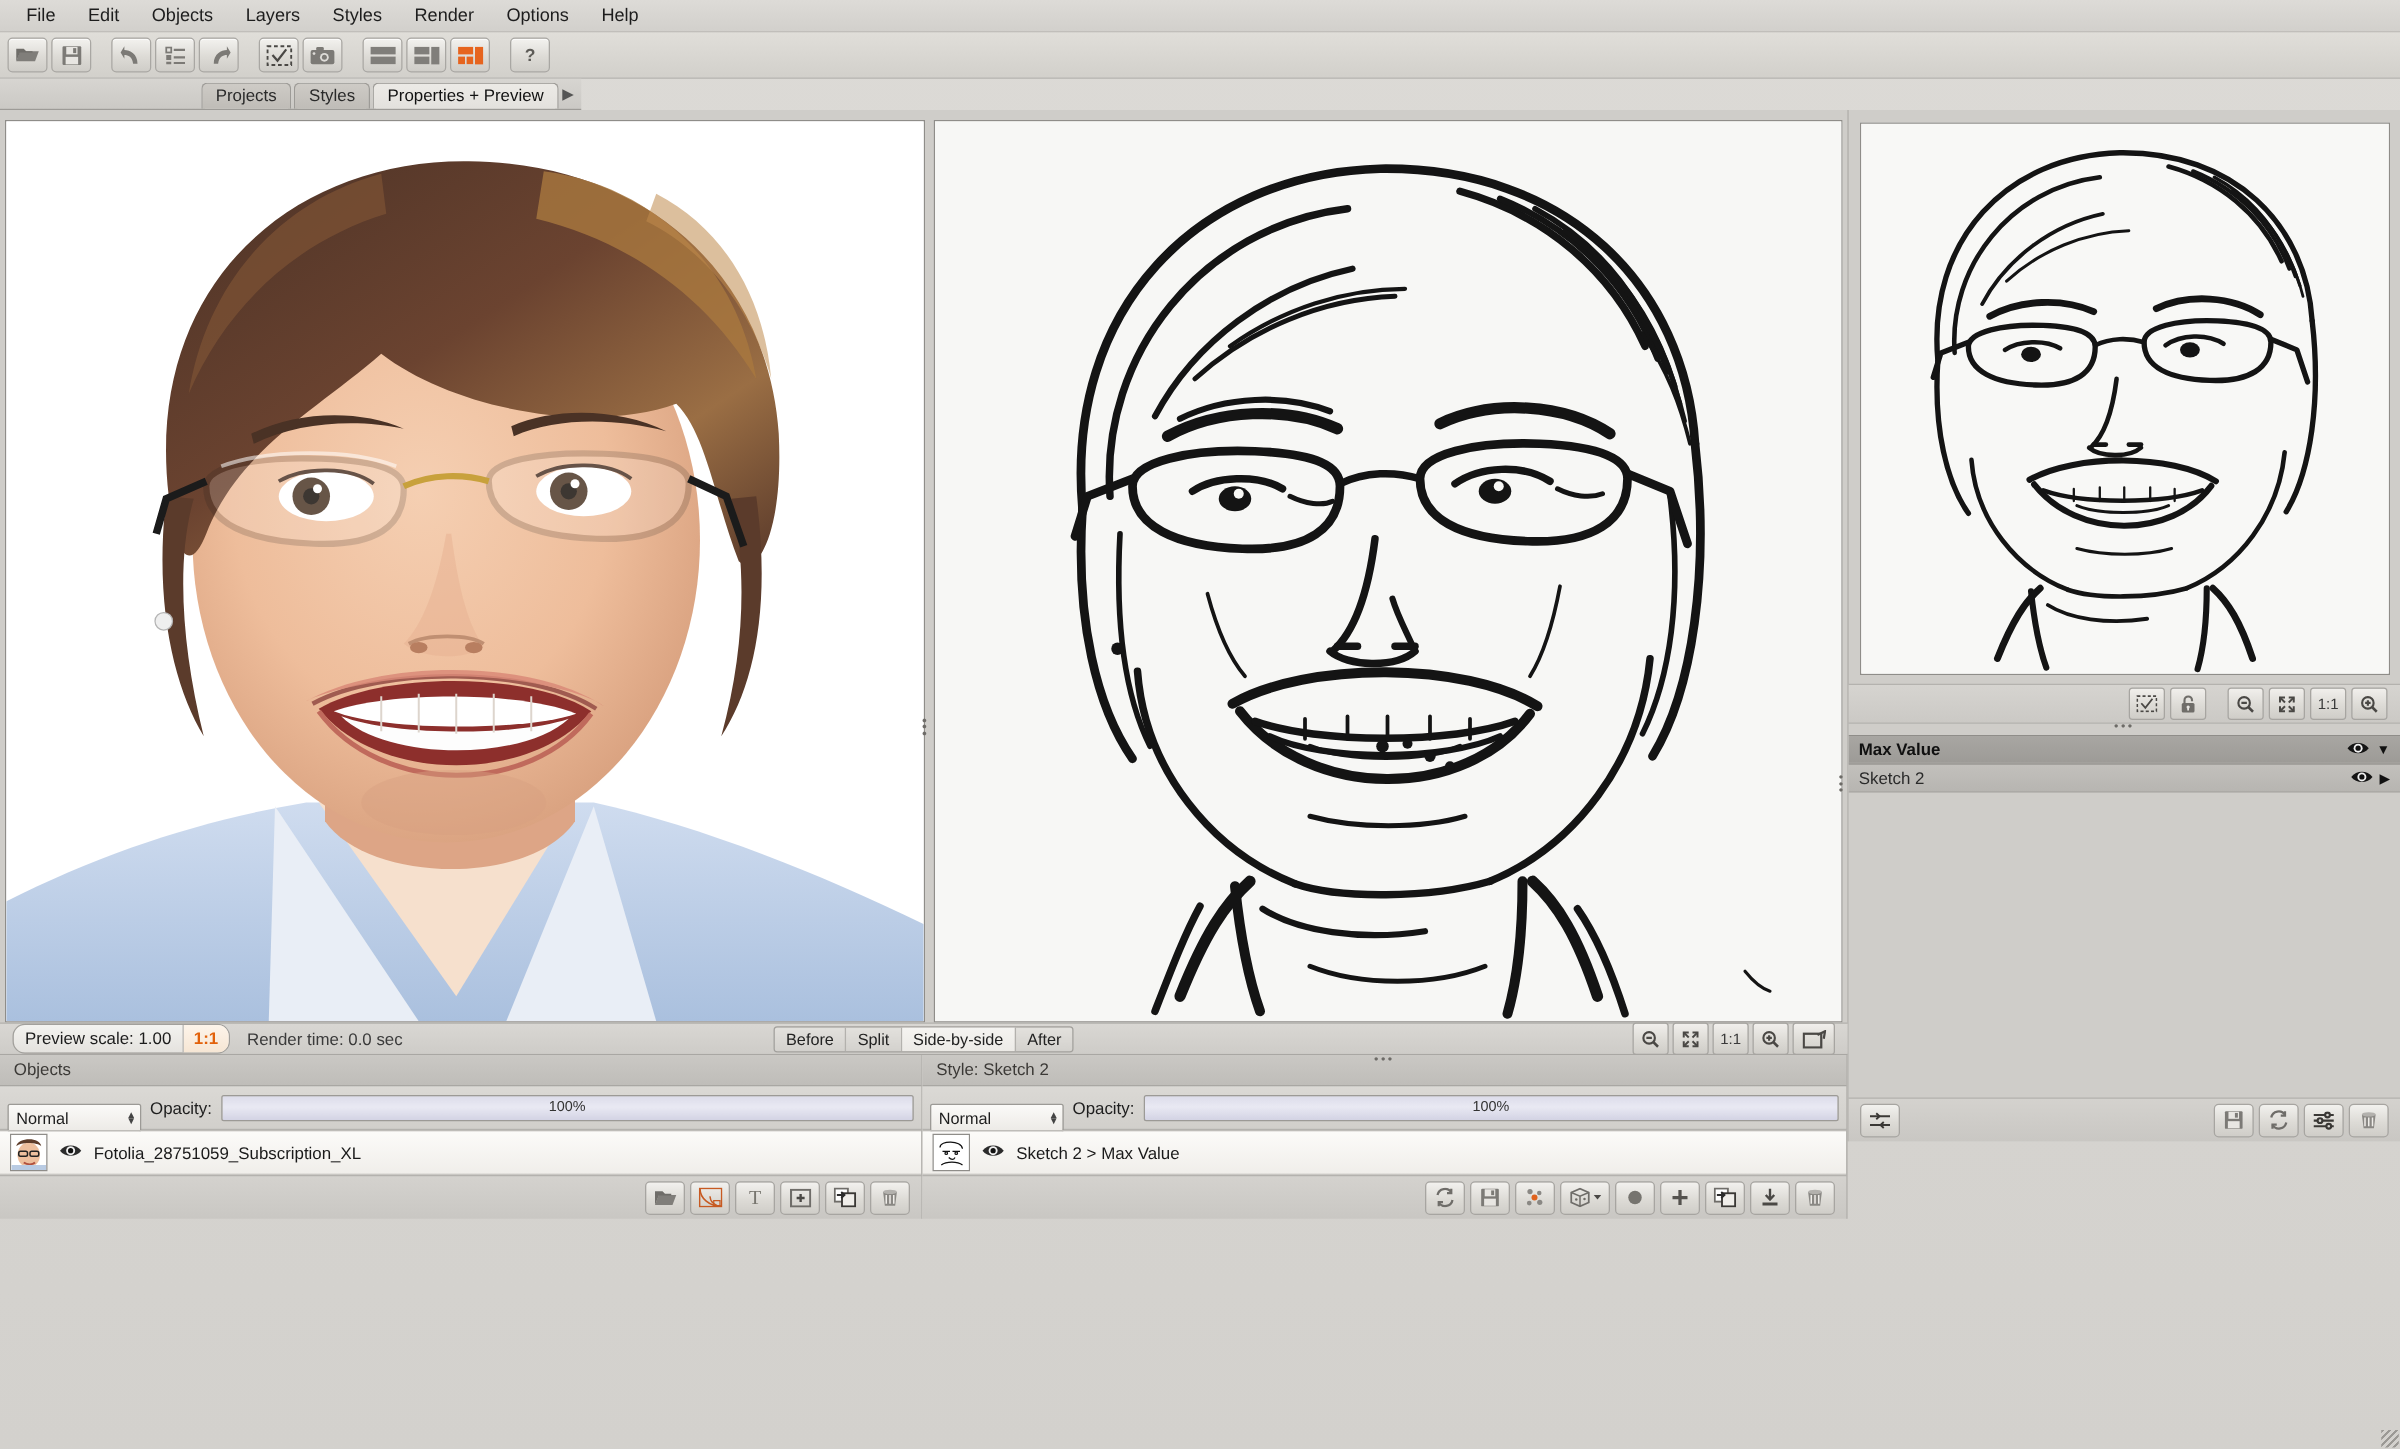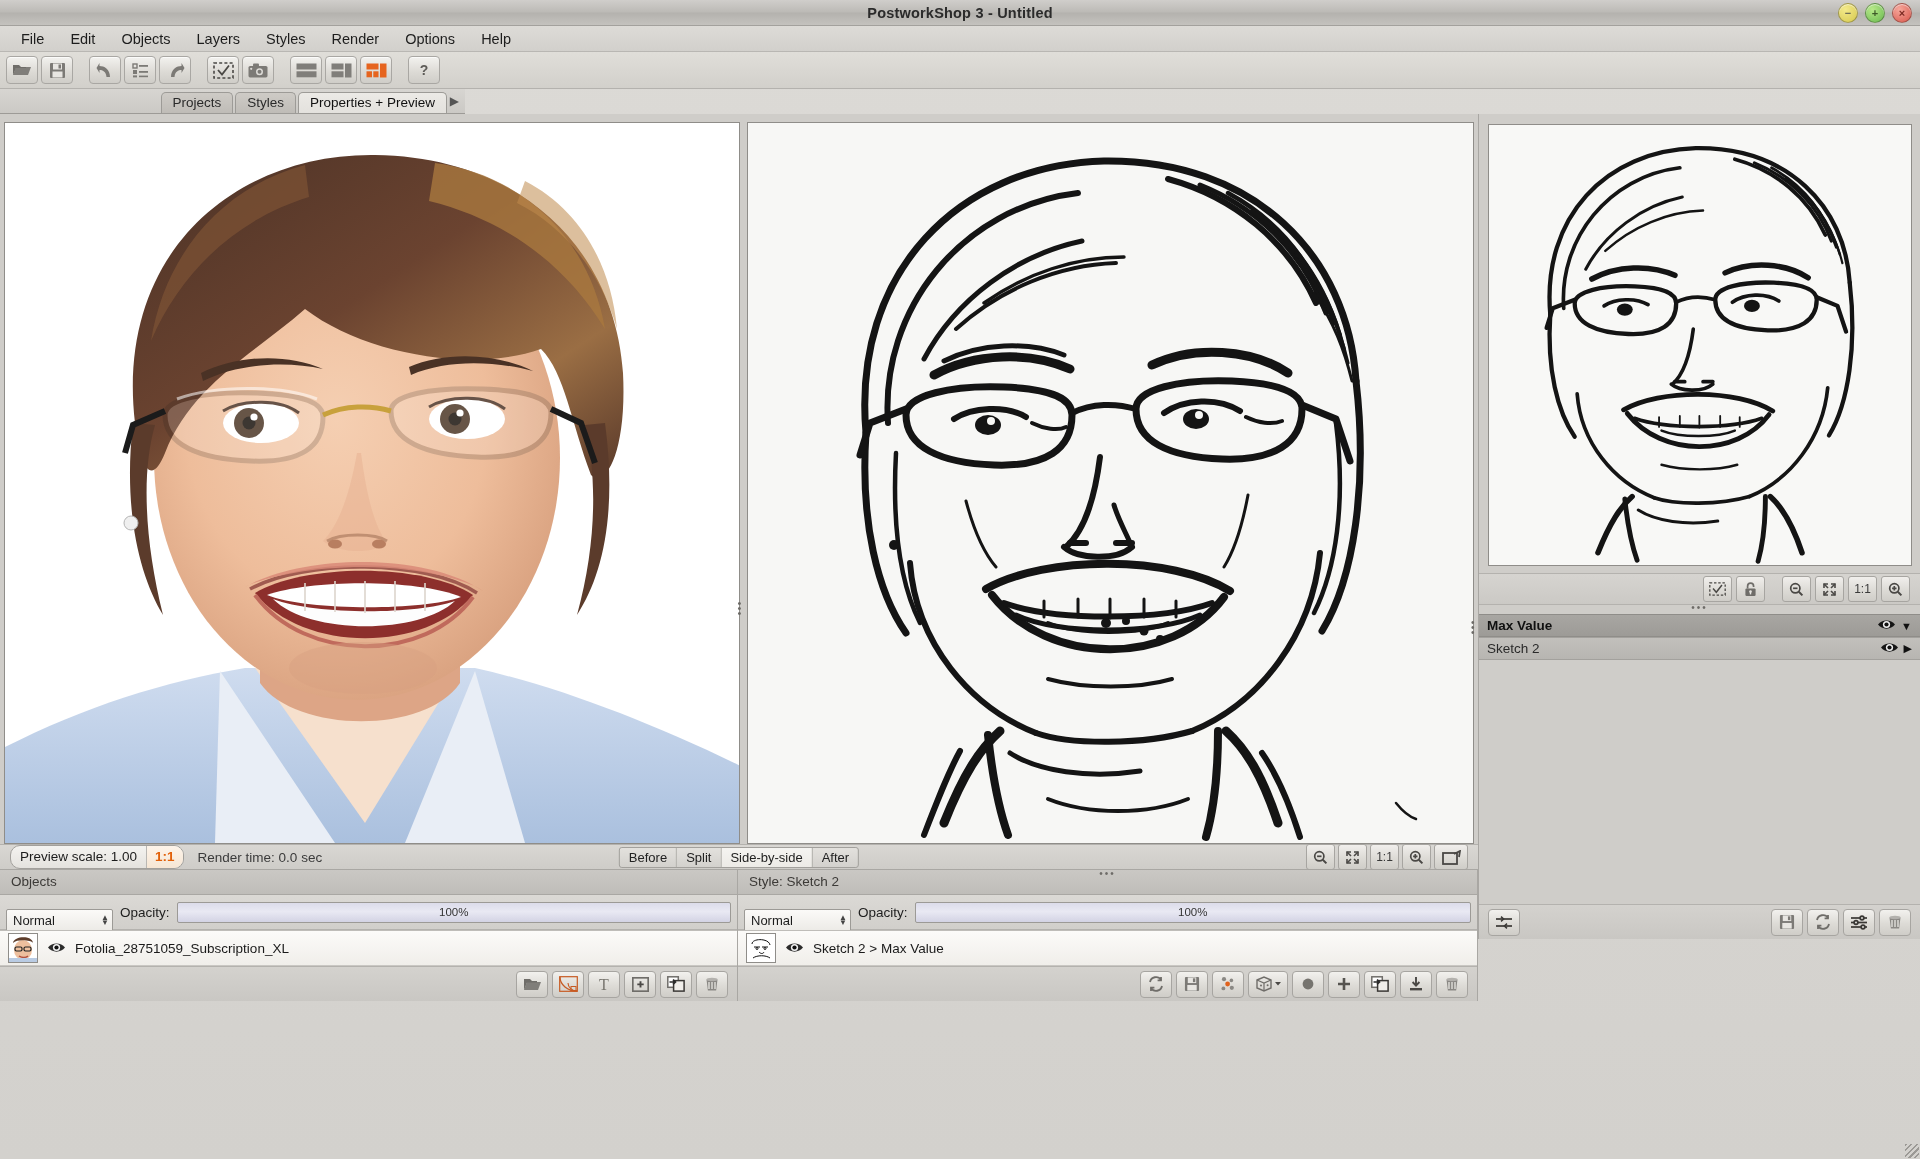--- a/index.html
+++ b/index.html
@@ -162,28 +162,20 @@
 
   .vsplit-dots{position:absolute;left:1471px;top:620px;font-size:10px;color:#6d6b67;
     line-height:5px;}
   svg{shape-rendering:geometricPrecision;}
 </style>
 </head>
 <body>
 
 <div class="app">
 
-  <div class="titlebar">
-    <div class="title-text">PostworkShop 3 - Untitled</div>
-    <div class="wbtns">
-      <div class="wbtn min">−</div>
-      <div class="wbtn max">+</div>
-      <div class="wbtn close">×</div>
-    </div>
-  </div>
 
   <div class="menubar">
     <div class="menu-item">File</div>
     <div class="menu-item">Edit</div>
     <div class="menu-item">Objects</div>
     <div class="menu-item">Layers</div>
     <div class="menu-item">Styles</div>
     <div class="menu-item">Render</div>
     <div class="menu-item">Options</div>
     <div class="menu-item">Help</div>

